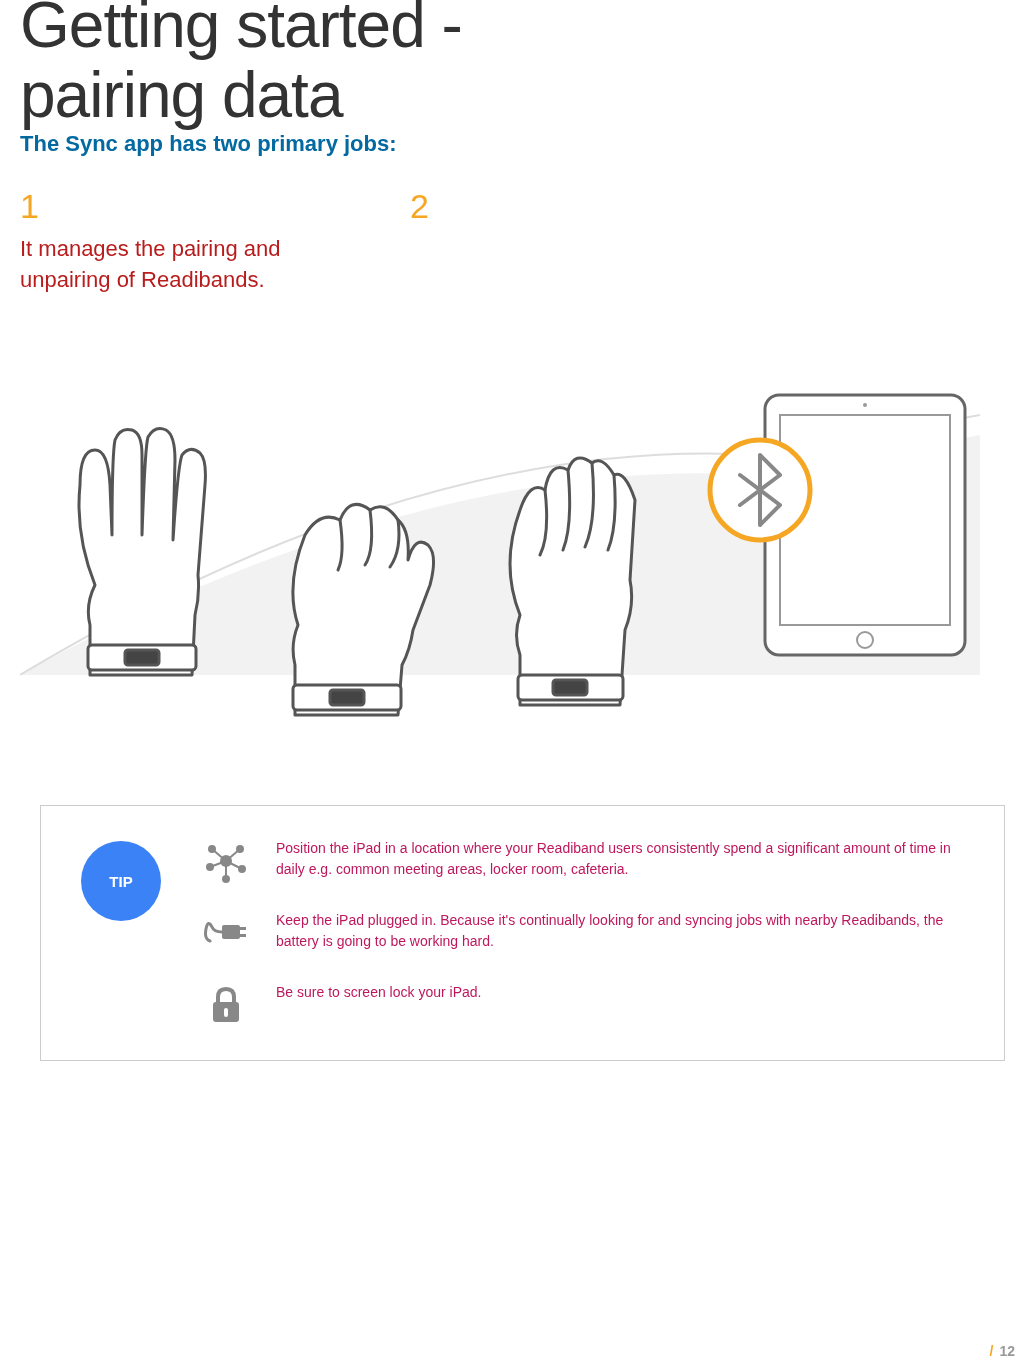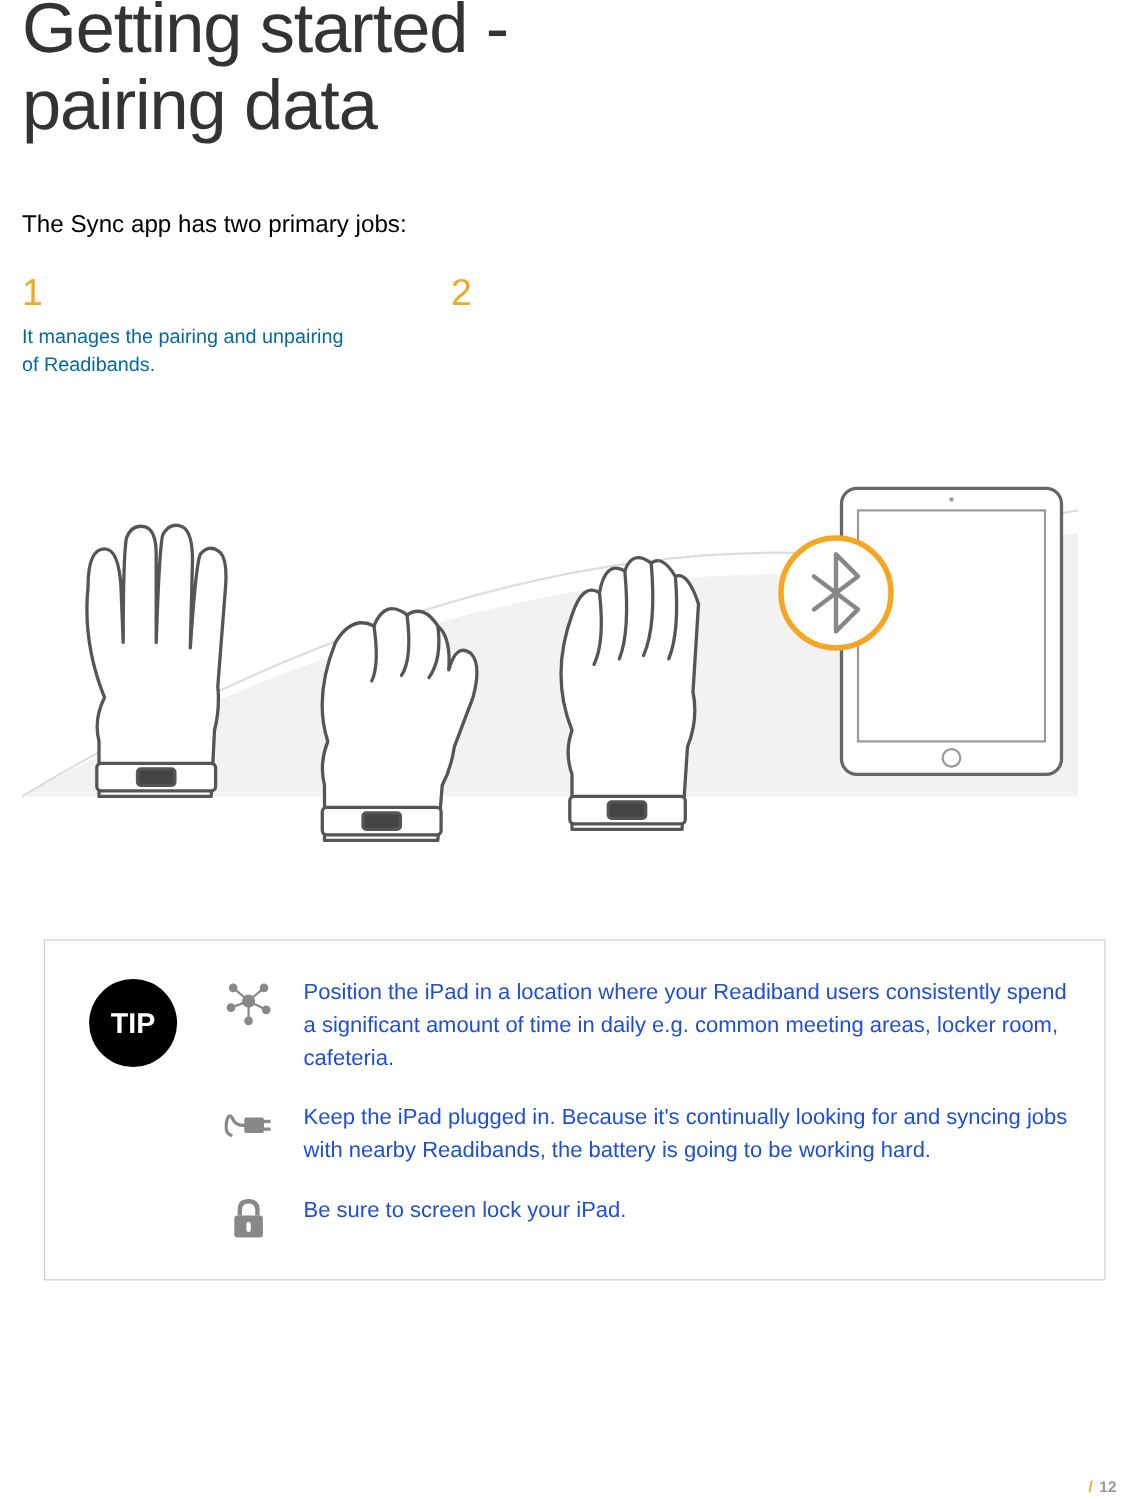--- a/index.html
+++ b/index.html
@@ -17,42 +17,41 @@
   h1 {
     font-size: 64px;
     font-weight: 300;
     color: #333;
     line-height: 1.1;
     letter-spacing: -1px;
     margin-top: -10px;
   }
   .subhead {
     font-size: 22px;
-    font-weight: normal;
-    color: #000000;
-    margin-top: 60px;
+    font-weight: bold;
+    color: #0369a1;
   }
   .jobs {
     display: flex;
     gap: 90px;
     margin-top: 30px;
   }
   .job {
     max-width: 300px;
   }
   .job-num {
     font-size: 34px;
     font-weight: 300;
     color: #f5a623;
     margin-bottom: 8px;
   }
   .job-text {
-    font-size: 18px;
+    font-size: 22px;
     line-height: 1.4;
-    color: #0369a1;
+    color: #b91c1c;
   }
   .illustration {
     margin-top: 40px;
     width: 960px;
     height: 400px;
     position: relative;
   }
   .illustration svg {
     width: 100%;
     height: 100%;
@@ -62,24 +61,24 @@
     margin: 70px 20px 0 20px;
     padding: 30px 30px 30px 40px;
     display: flex;
     align-items: flex-start;
     gap: 40px;
   }
   .tip-badge {
     width: 80px;
     height: 80px;
     border-radius: 50%;
-    background: #000000;
+    background: #3b82f6;
     color: #fff;
     font-weight: bold;
-    font-size: 26px;
+    font-size: 15px;
     display: flex;
     align-items: center;
     justify-content: center;
     flex-shrink: 0;
     margin-top: 5px;
   }
   .tip-list {
     flex: 1;
   }
   .tip-row {
@@ -91,23 +90,23 @@
   .tip-row:last-child { margin-bottom: 0; }
   .tip-icon {
     width: 50px;
     height: 50px;
     flex-shrink: 0;
     display: flex;
     align-items: center;
     justify-content: center;
   }
   .tip-text {
-    font-size: 20px;
+    font-size: 14px;
     line-height: 1.5;
-    color: #1d4ed8;
+    color: #be185d;
     padding-top: 2px;
   }
   .page-num {
     position: absolute;
     bottom: 4px;
     right: 10px;
     font-size: 14px;
     color: #999;
     font-weight: bold;
   }

